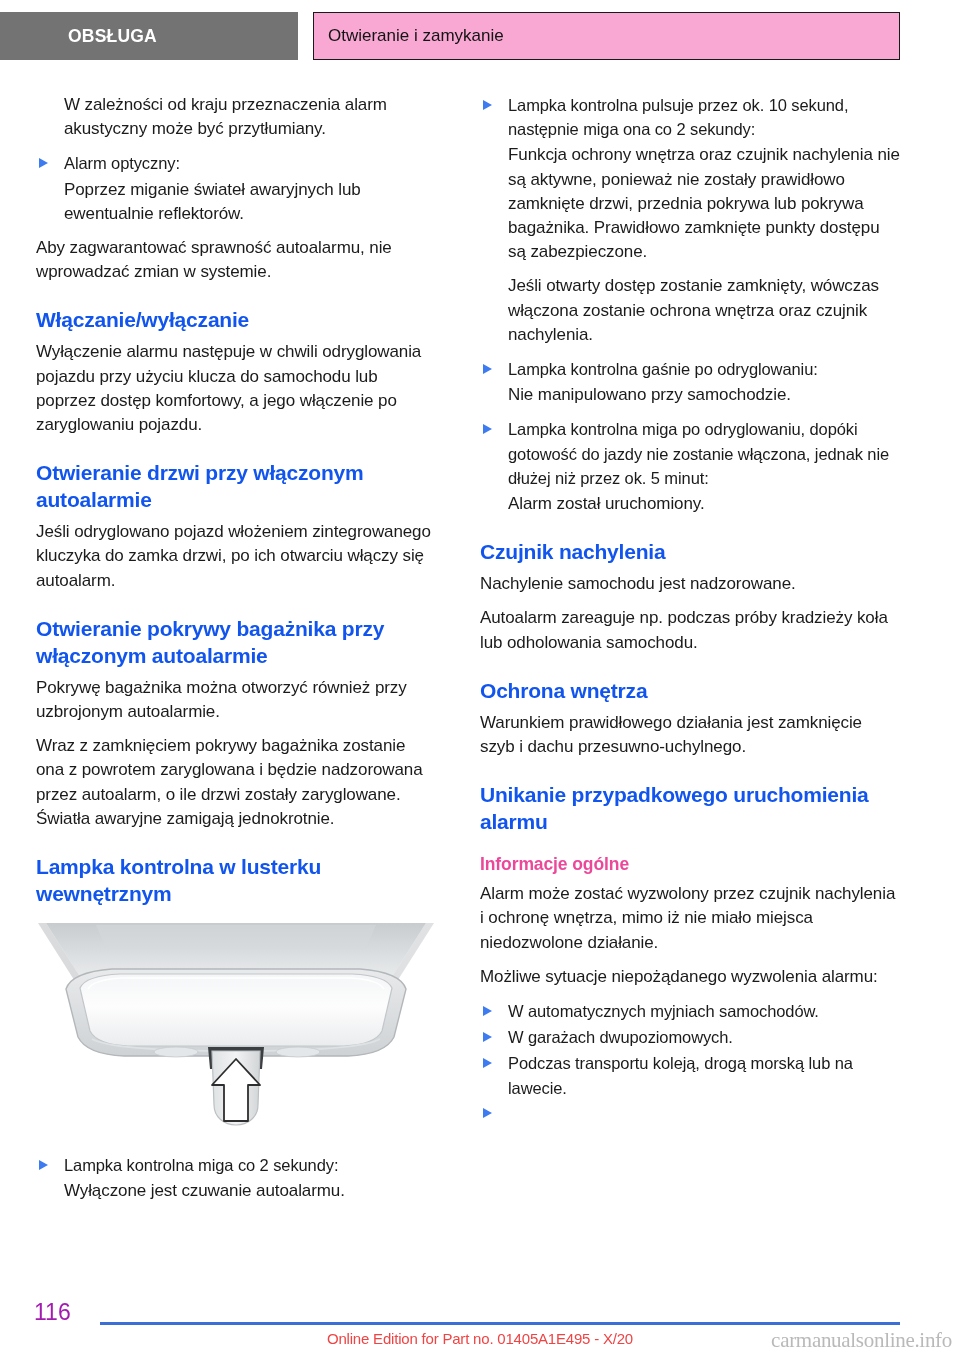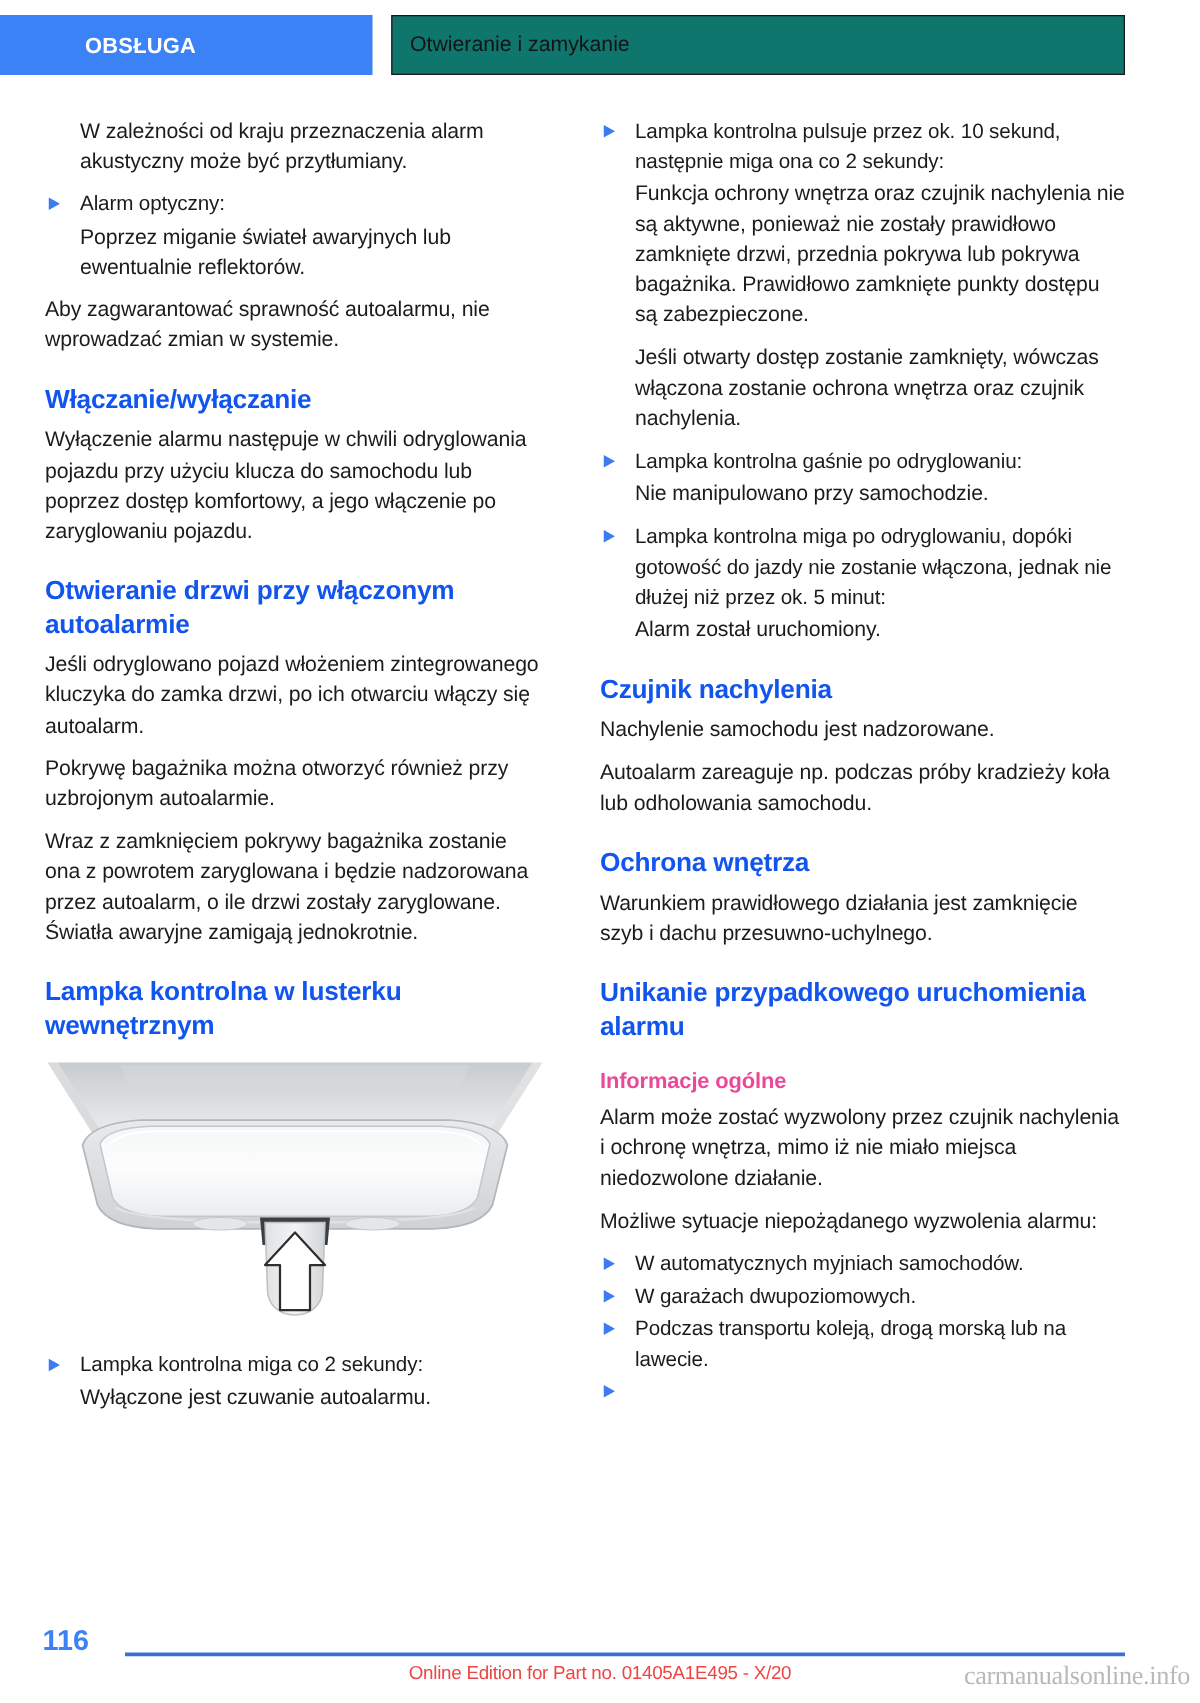--- a/index.html
+++ b/index.html
@@ -23,40 +23,40 @@
     top: 12px;
     width: 960px;
     height: 48px;
   }
   .header-chapter {
     position: absolute;
     left: 0;
     top: 0;
     width: 298px;
     height: 48px;
-    background: #3b82f6;
+    background: #737373;
     display: flex;
     align-items: center;
   }
   .header-chapter-label {
     color: #ffffff;
     font-size: 17.5px;
     font-weight: bold;
     letter-spacing: 0.2px;
     margin-left: 68px;
   }
   .header-section {
     position: absolute;
     left: 313px;
     top: 0;
     width: 587px;
     height: 48px;
     border: 1px solid #1a1a1a;
     box-sizing: border-box;
-    background: #0f766e;
+    background: #f9a8d4;
     display: flex;
     align-items: center;
   }
   .header-section-label {
     font-size: 17px;
     color: #141414;
     margin-left: 14px;
   }
 
   
@@ -137,22 +137,22 @@
     left: 0;
     bottom: 0;
     width: 960px;
     height: 78px;
   }
   .page-number {
     position: absolute;
     left: 34px;
     top: 15px;
     font-size: 23px;
-    font-weight: bold;
-    color: #3b82f6;
+    font-weight: normal;
+    color: #a21caf;
   }
   .footer-rule {
     position: absolute;
     left: 100px;
     top: 38px;
     width: 800px;
     height: 3px;
     background: #3c6fd6;
   }
   .footer-edition {
@@ -191,20 +191,21 @@
 <div class="content">
   <div class="col col-left" id="col-left">
       <p class="para indent">W zależności od kraju przeznaczenia alarm akustyczny może być przytłumiany.</p>
       <div class="bullet"><span class="marker"></span><span>Alarm optyczny:</span></div>
       <p class="para indent">Poprzez miganie świateł awaryjnych lub ewentualnie reflektorów.</p>
       <p class="para">Aby zagwarantować sprawność autoalarmu, nie wprowadzać zmian w systemie.</p>
       <h2 class="heading">Włączanie/wyłączanie</h2>
       <p class="para">Wyłączenie alarmu następuje w chwili odryglowania pojazdu przy użyciu klucza do samochodu lub poprzez dostęp komfortowy, a jego włączenie po zaryglowaniu pojazdu.</p>
       <h2 class="heading">Otwieranie drzwi przy włączonym autoalarmie</h2>
       <p class="para">Jeśli odryglowano pojazd włożeniem zintegrowanego kluczyka do zamka drzwi, po ich otwarciu włączy się autoalarm.</p>
+      <h2 class="heading">Otwieranie pokrywy bagażnika przy włączonym autoalarmie</h2>
       <p class="para">Pokrywę bagażnika można otworzyć również przy uzbrojonym autoalarmie.</p>
       <p class="para">Wraz z zamknięciem pokrywy bagażnika zostanie ona z powrotem zaryglowana i będzie nadzorowana przez autoalarm, o ile drzwi zostały zaryglowane. Światła awaryjne zamigają jednokrotnie.</p>
       <h2 class="heading">Lampka kontrolna w lusterku wewnętrznym</h2>
       <div class="figure">
   <svg width="400" height="218" viewBox="0 0 400 218" xmlns="http://www.w3.org/2000/svg">
     <defs>
       <linearGradient id="roofG" x1="0" y1="0" x2="0" y2="1">
         <linearGradient></linearGradient>
       </linearGradient>
       <linearGradient id="roof" x1="0" y1="0" x2="0" y2="1">

